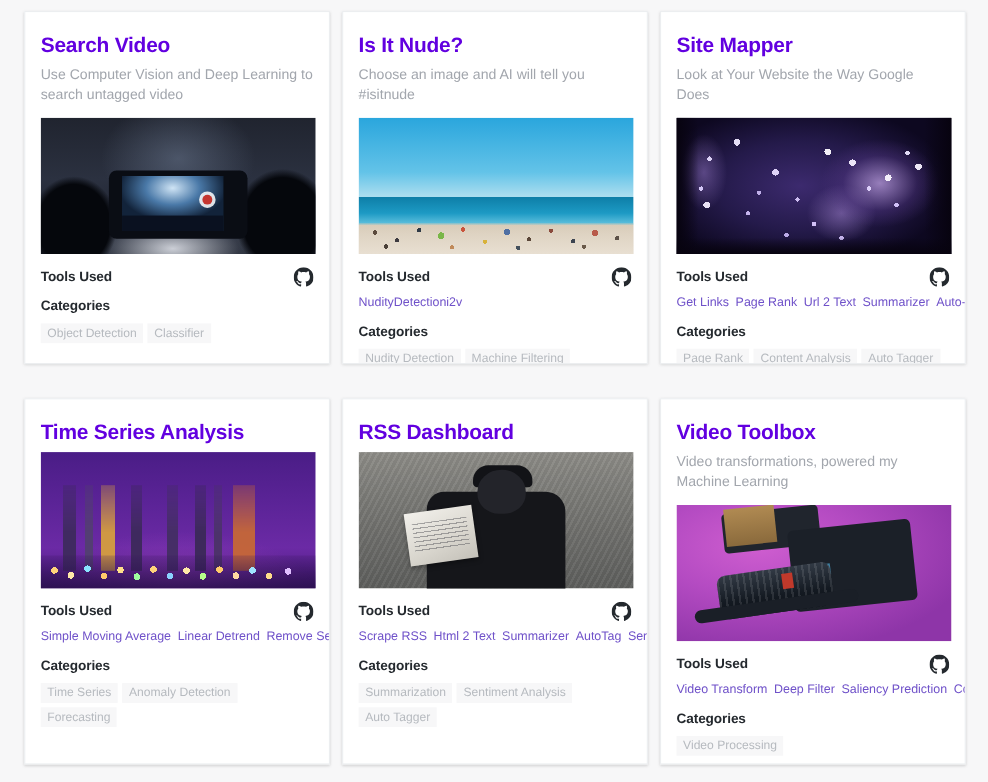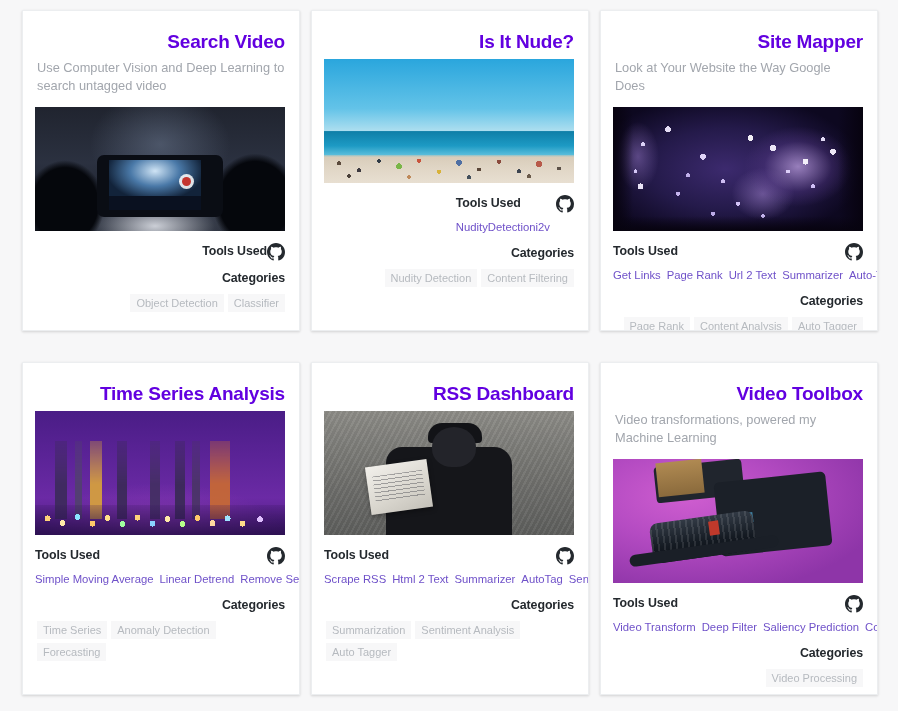--- a/index.html
+++ b/index.html
@@ -25,21 +25,20 @@
 
   .card {
     background: #ffffff;
     border: 1px solid #eceef0;
     box-shadow: 0 1px 3px rgba(0,0,0,0.10), 0 1px 2px rgba(0,0,0,0.06);
     box-sizing: border-box;
     padding: 16px 14px 10px 14px;
     display: flex;
     flex-direction: column;
     overflow: hidden;
-    align-items: flex-end;
   }
 
   .card-title {
     font-size: 19px;
     font-weight: bold;
     color: #6200e0;
     letter-spacing: -0.2px;
     margin: 4px 0 6px 0;
     line-height: 1.15;
   }
@@ -359,40 +358,41 @@
         </span>
       </div>
       <div class="section-label cat-label">Categories</div>
       <div class="cats-row">
         <span class="cat-chip">Object Detection</span>
         <span class="cat-chip">Classifier</span>
       </div>
     </div>
     <div class="card">
       <div class="card-title">Is It Nude?</div>
+      <div class="card-desc">Choose an image and AI will tell you #isitnude</div>
       <div class="thumb">
         <div class="art-beach" style="position:absolute;inset:0">
           <div class="crowd"></div>
         </div>
       </div>
       <div class="section-head">
         <div style="min-width:0">
           <div class="section-label">Tools Used</div>
           <div class="tools-row"><span class="tool-link">NudityDetectioni2v</span></div>
         </div>
         <span class="gh-icon">
           <svg viewBox="0 0 16 16" width="18" height="18" aria-hidden="true">
             <path fill="#24292e" d="M8 0C3.58 0 0 3.58 0 8c0 3.54 2.29 6.53 5.47 7.59.4.07.55-.17.55-.38 0-.19-.01-.82-.01-1.49-2.01.37-2.53-.49-2.69-.94-.09-.23-.48-.94-.82-1.13-.28-.15-.68-.52-.01-.53.63-.01 1.08.58 1.23.82.72 1.21 1.87.87 2.33.66.07-.52.28-.87.51-1.07-1.78-.2-3.64-.89-3.64-3.95 0-.87.31-1.59.82-2.15-.08-.2-.36-1.02.08-2.12 0 0 .67-.21 2.2.82.64-.18 1.32-.27 2-.27.68 0 1.36.09 2 .27 1.53-1.04 2.2-.82 2.2-.82.44 1.1.16 1.92.08 2.12.51.56.82 1.27.82 2.15 0 3.07-1.87 3.75-3.65 3.95.29.25.54.73.54 1.48 0 1.07-.01 1.93-.01 2.2 0 .21.15.46.55.38A8.01 8.01 0 0 0 16 8c0-4.42-3.58-8-8-8z"></path>
           </svg>
         </span>
       </div>
       <div class="section-label cat-label">Categories</div>
       <div class="cats-row">
         <span class="cat-chip">Nudity Detection</span>
-        <span class="cat-chip">Content Filtering</span>
+        <span class="cat-chip">Machine Filtering</span>
       </div>
     </div>
     <div class="card">
       <div class="card-title">Site Mapper</div>
       <div class="card-desc">Look at Your Website the Way Google Does</div>
       <div class="thumb">
         <div class="art-map" style="position:absolute;inset:0">
           <div class="dots"></div>
           <div class="edge"></div>
         </div>

